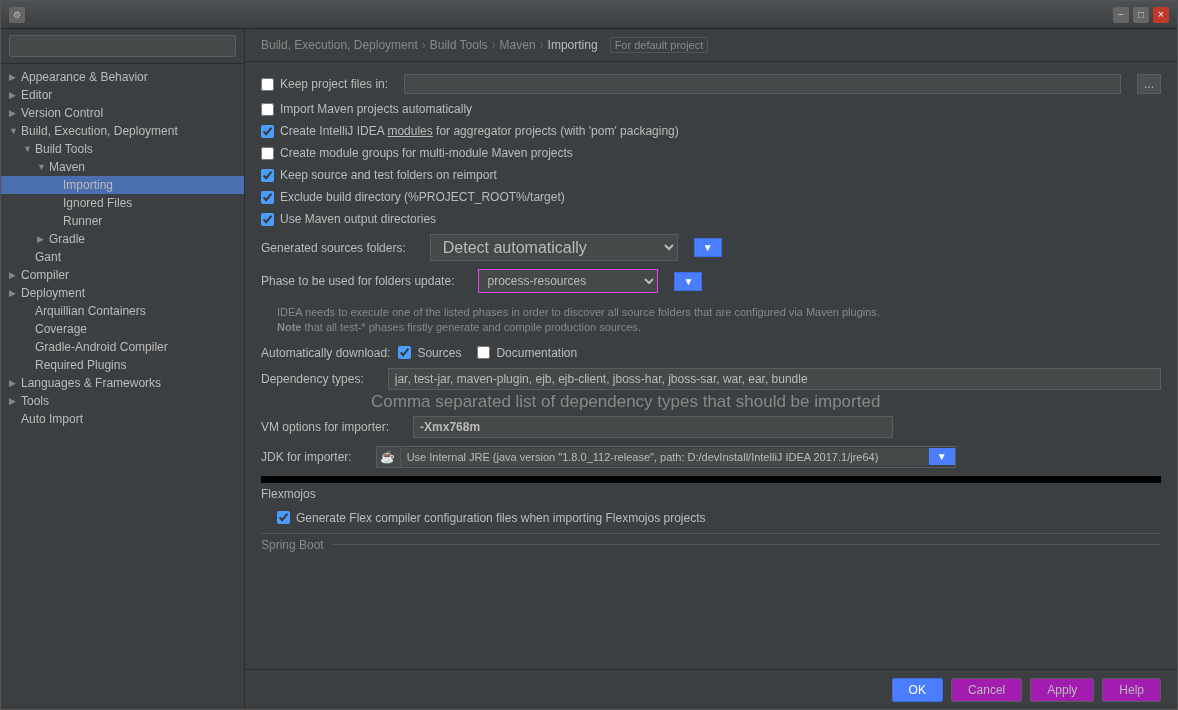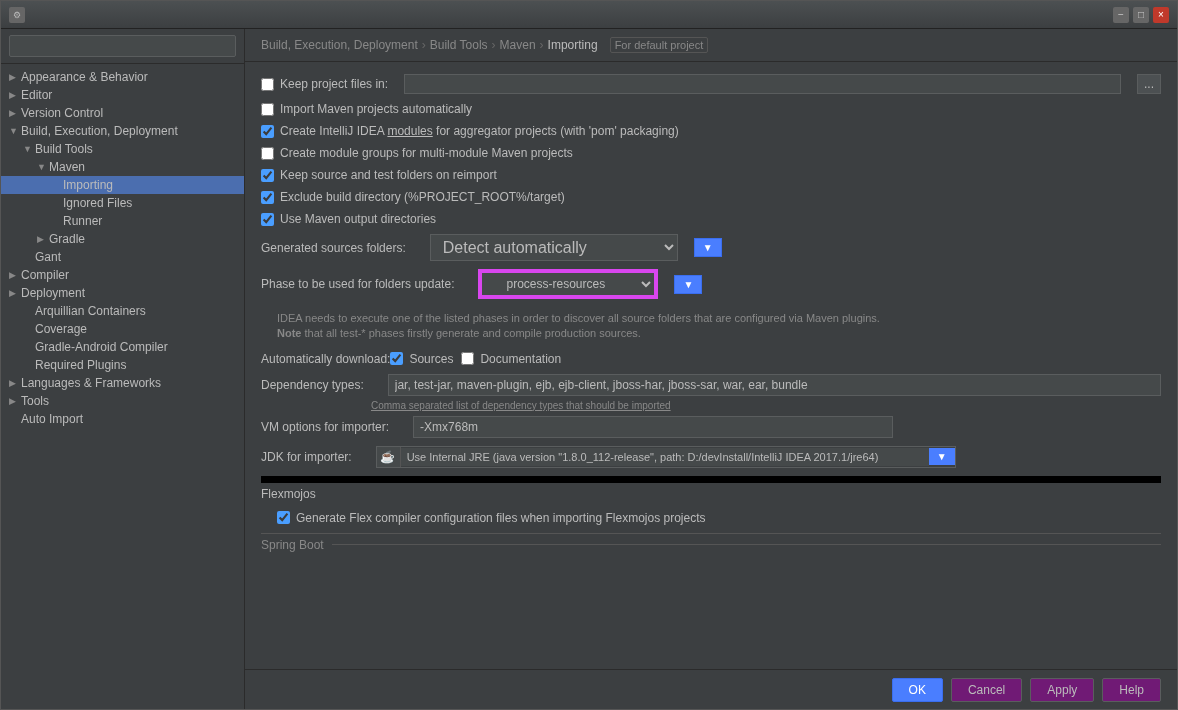--- a/index.html
+++ b/index.html
@@ -58,38 +58,38 @@
     .text-input { background: #45494a; border: 1px solid #5a5d5e; color: #bbbbbb; padding: 2px 6px; font-size: 12px; flex: 1; }
     
     .btn-browse { background: #4c5052; border: 1px solid #5a5d5e; color: #bbbbbb; padding: 2px 6px; font-size: 12px; cursor: pointer; min-width: 22px; }
     .dropdown-container { position: relative; display: inline-flex; }
     .dropdown-container select { min-width: 200px; padding: 3px 8px; background: #45494a; border: 1px solid #5a5d5e; color: #bbbbbb; font-size: 12px; }
     .dropdown-arrow-btn { background: #4a7eff; border: 1px solid #3a6eef; color: white; padding: 2px 6px; cursor: pointer; font-size: 10px; }
     
     .info-text { color: #888; font-size: 11px; padding: 4px 0 4px 16px; line-height: 1.4; }
     .info-text .note-bold { font-weight: bold; color: #888; }
     
-    .auto-download-row { display: flex; align-items: center; margin-bottom: 8px; }
+    .auto-download-row { display: flex; align-items: center; gap: 8px; margin-bottom: 8px; }
     .auto-download-label { color: #bbbbbb; font-size: 12px; white-space: nowrap; }
     
     .dep-types-input { width: 100%; background: #45494a; border: 1px solid #5a5d5e; color: #bbbbbb; padding: 3px 6px; font-size: 12px; }
-    .dep-hint { color: #888; font-size: 10px; padding: 2px 0; text-decoration: underline; }
+    .dep-hint { color: #888; font-size: 17px; padding: 2px 0; }
     
     .vm-input { background: #45494a; border: 1px solid #5a5d5e; color: #bbbbbb; padding: 3px 6px; font-size: 12px; flex: 1; }
     .jdk-row { display: flex; align-items: center; gap: 0; flex: 1; border: 1px solid #5a5d5e; }
     .jdk-icon { padding: 2px 4px; background: #45494a; }
     .jdk-text { padding: 3px 6px; background: #45494a; flex: 1; color: #bbbbbb; font-size: 12px; }
     .jdk-arrow { background: #4a7eff; border-left: 1px solid #3a6eef; color: white; padding: 3px 6px; cursor: pointer; font-size: 10px; }
     
     .spring-boot-section { border-top: 1px solid #555; margin-top: 8px; padding-top: 4px; }
     .spring-label { color: #888; font-size: 12px; }
     
     
     .footer { height: 40px; background: #3c3f41; border-top: 1px solid #2b2b2b; display: flex; align-items: center; justify-content: flex-end; padding: 0 16px; gap: 8px; flex-shrink: 0; }
-    .footer-btn { padding: 4px 16px; font-size: 12px; cursor: pointer; border-radius: 2px; border: 1px solid #5a5d5e; color: #bbbbbb; background: #701a75; }
+    .footer-btn { padding: 4px 16px; font-size: 12px; cursor: pointer; border-radius: 2px; border: 1px solid #5a5d5e; color: #bbbbbb; background: #a21caf; }
     .footer-btn.primary { background: #4a7eff; border-color: #3a6eef; color: white; }
     
     .dep-type-row { margin-bottom: 4px; }
     
     .flexmojos-section { margin-top: 4px; }
     .flexmojos-title { color: #bbbbbb; font-size: 12px; margin-bottom: 6px; }
     
     
     ::-webkit-scrollbar { width: 8px; background: #3c3f41; }
     ::-webkit-scrollbar-thumb { background: #555; border-radius: 4px; }
@@ -293,21 +293,21 @@
               <option>target/generated-sources</option>
               <option>target/generated-test-sources</option>
             </select>
           </div>
           <button class="dropdown-arrow-btn" style="background:#4a7eff; border:1px solid #3a6eef; color:white; padding:3px 8px; cursor:pointer; font-size:10px; margin-left:0;">▼</button>
         </div>
 
         <div class="field-row">
           <span class="field-label" style="min-width:auto; margin-right:8px;">Phase to be used for folders update:</span>
           <div class="dropdown-container">
-            <select style="min-width:180px; background:#45494a; border:4px solid #d946ef; color:#bbbbbb; padding:3px 20px; font-size:12px;">
+            <select style="min-width:180px; background:#45494a; border:1px solid #d946ef; color:#bbbbbb; padding:3px 4px; font-size:12px;">
               <option>process-resources</option>
               <option>generate-sources</option>
               <option>compile</option>
               <option>test-compile</option>
             </select>
           </div>
           <button class="dropdown-arrow-btn" style="background:#4a7eff; border:1px solid #3a6eef; color:white; padding:3px 8px; cursor:pointer; font-size:10px; margin-left:0;">▼</button>
         </div>
 
         <div class="info-text">
@@ -332,21 +332,21 @@
             <span class="field-label" style="min-width:auto; margin-right:8px; white-space:nowrap;">Dependency types:</span>
             <input type="text" class="dep-types-input" style="flex: 1 1 0%;" value="jar, test-jar, maven-plugin, ejb, ejb-client, jboss-har, jboss-sar, war, ear, bundle">
           </div>
           <div style="padding-left: 110px;">
             <span class="dep-hint">Comma separated list of dependency types that should be imported</span>
           </div>
         </div>
 
         <div class="field-row" style="margin-top:4px;">
           <span class="field-label" style="min-width:auto; margin-right:8px; white-space:nowrap;">VM options for importer:</span>
-          <input type="text" class="vm-input" style="width: 480px; max-width: 480px;" value="-Xmx768m">
+          <input type="text" class="vm-input" style="width: 480px; max-width: 480px; font-weight: bold;" value="-Xmx768m">
         </div>
 
         <div class="field-row">
           <span class="field-label" style="min-width:auto; margin-right:8px; white-space:nowrap;">JDK for importer:</span>
           <div class="jdk-row" style="flex:1; max-width:580px; display:flex; border:1px solid #5a5d5e;">
             <span class="jdk-icon" style="padding:3px 4px; background:#45494a; font-size:12px; border-right:1px solid #555;">☕</span>
             <span class="jdk-text" style="padding:3px 6px; background:#45494a; flex:1; font-size:11px; white-space:nowrap; overflow:hidden; text-overflow:ellipsis; color:#bbbbbb;">Use Internal JRE (java version "1.8.0_112-release", path: D:/devInstall/IntelliJ IDEA 2017.1/jre64)</span>
             <button class="jdk-arrow" style="background:#4a7eff; border-left:1px solid #3a6eef; color:white; padding:3px 8px; cursor:pointer; font-size:10px; border:none; flex-shrink:0;">▼</button>
           </div>
         </div>

